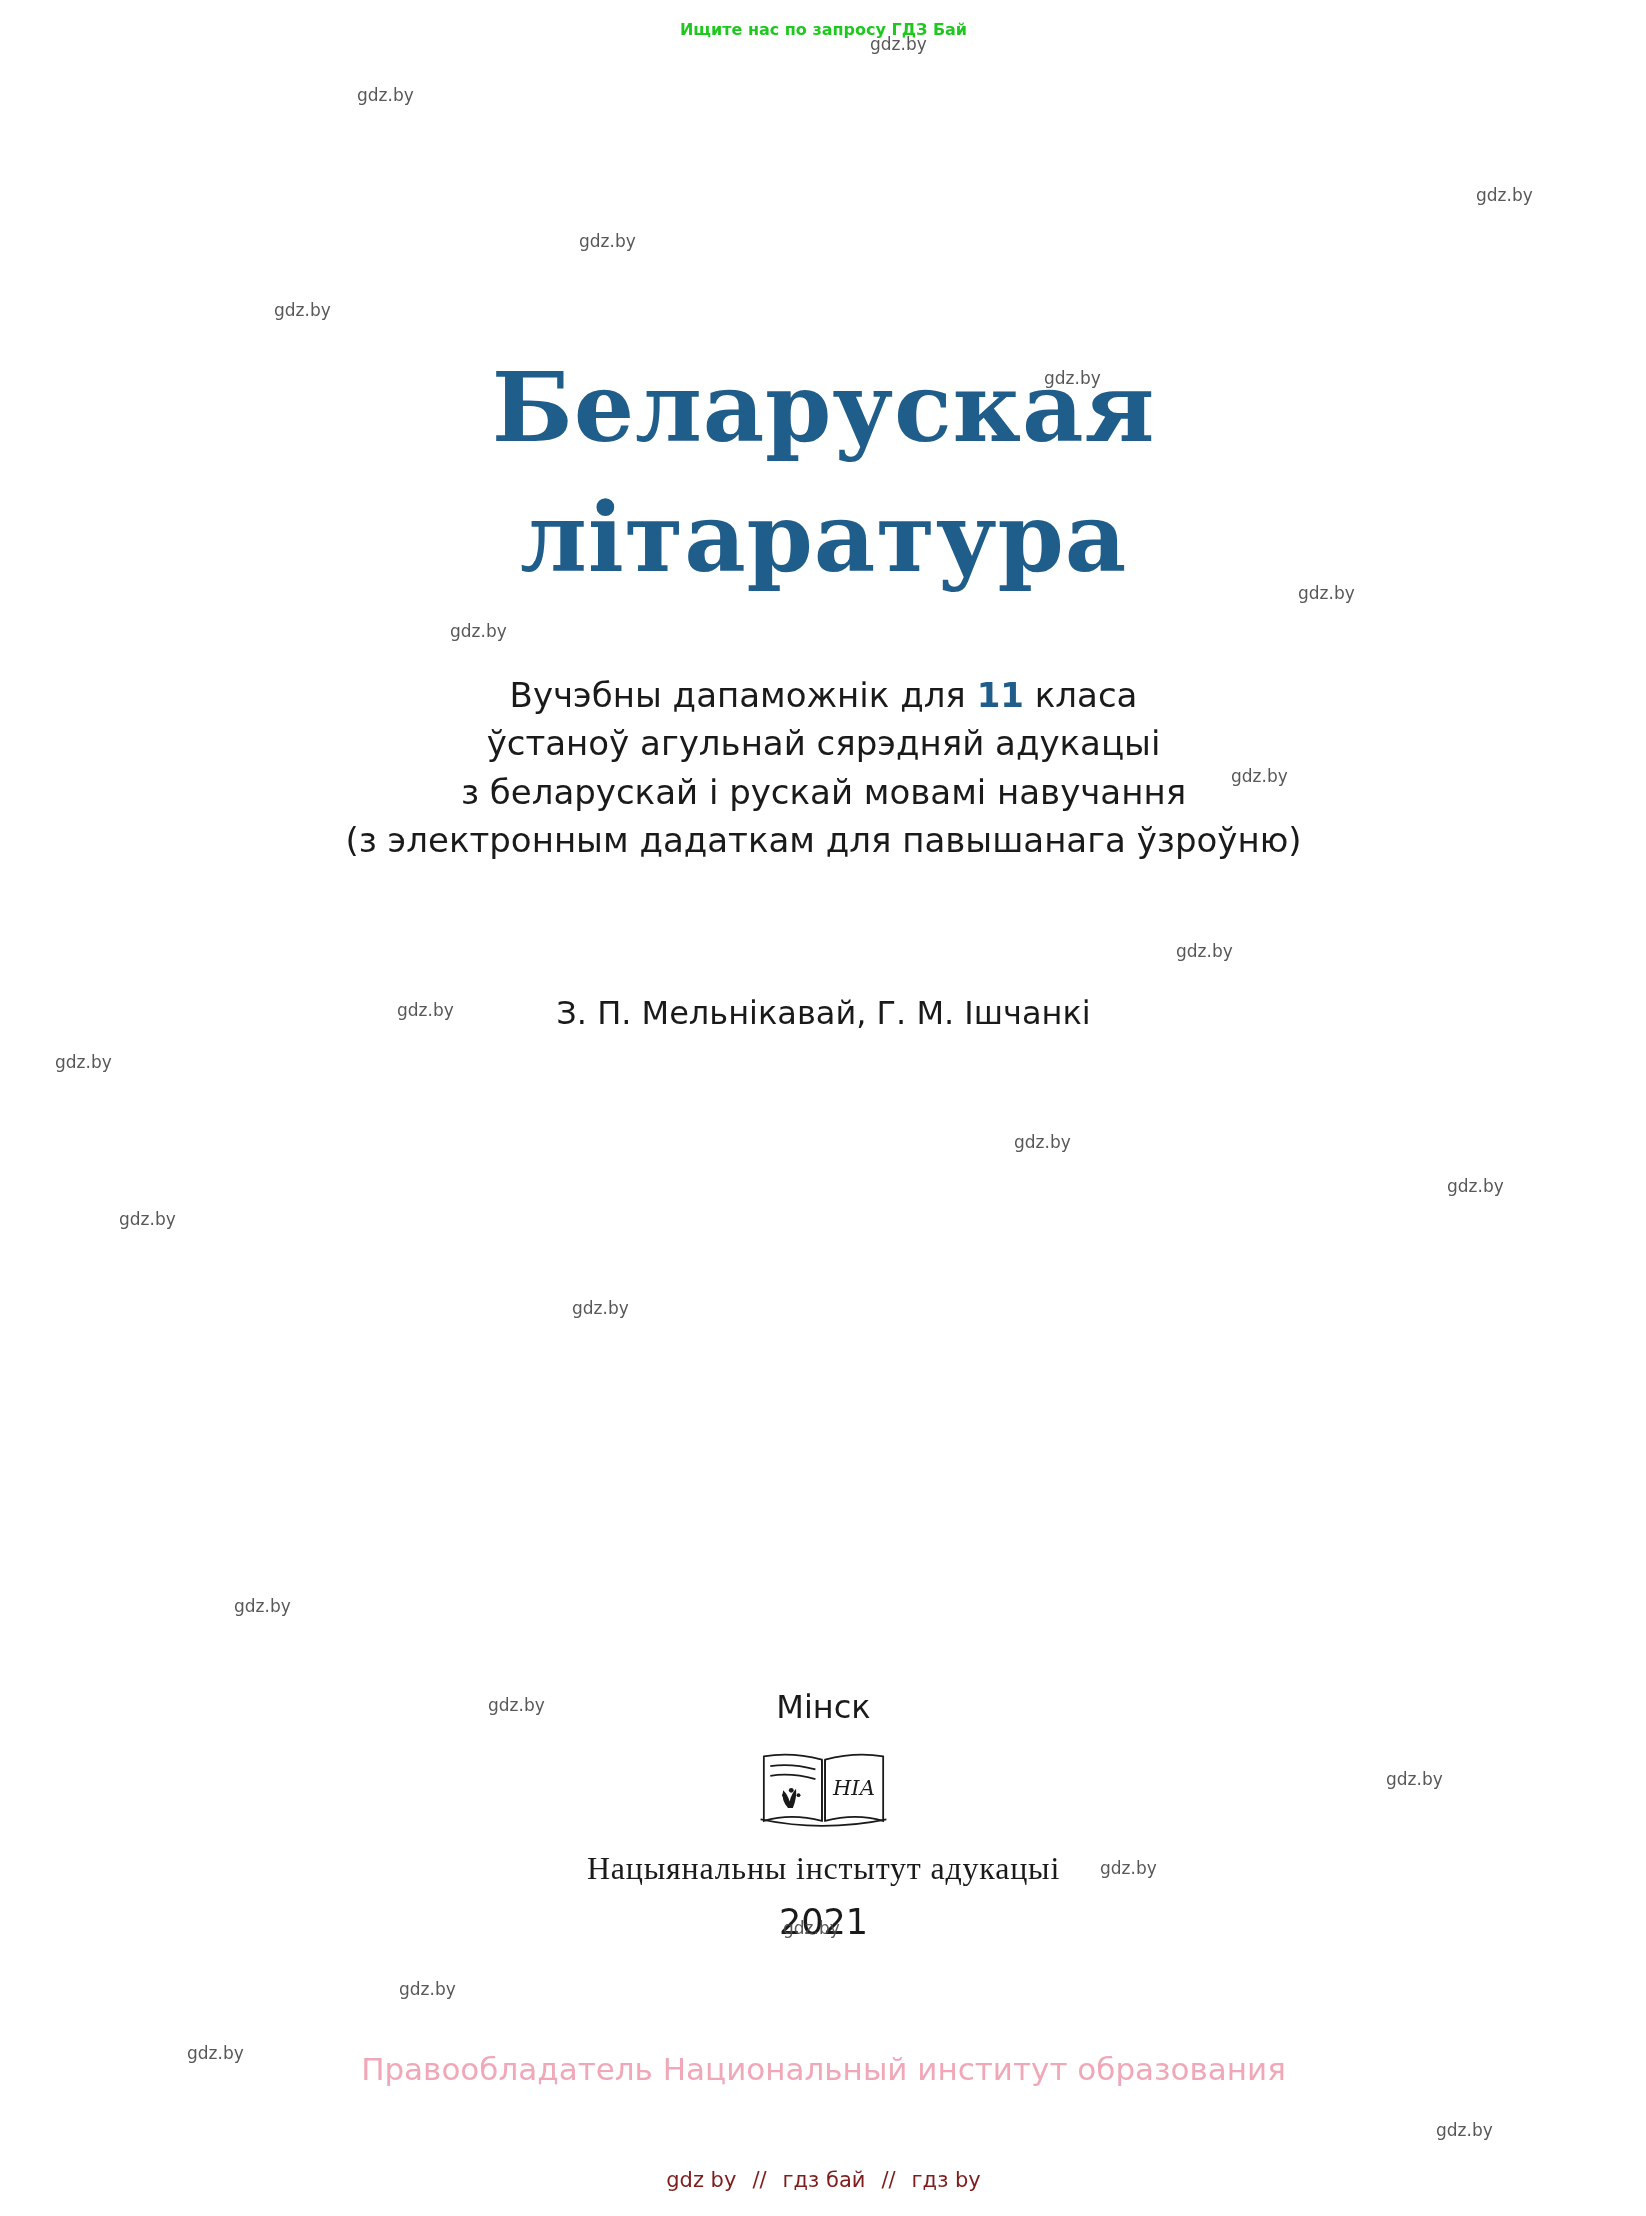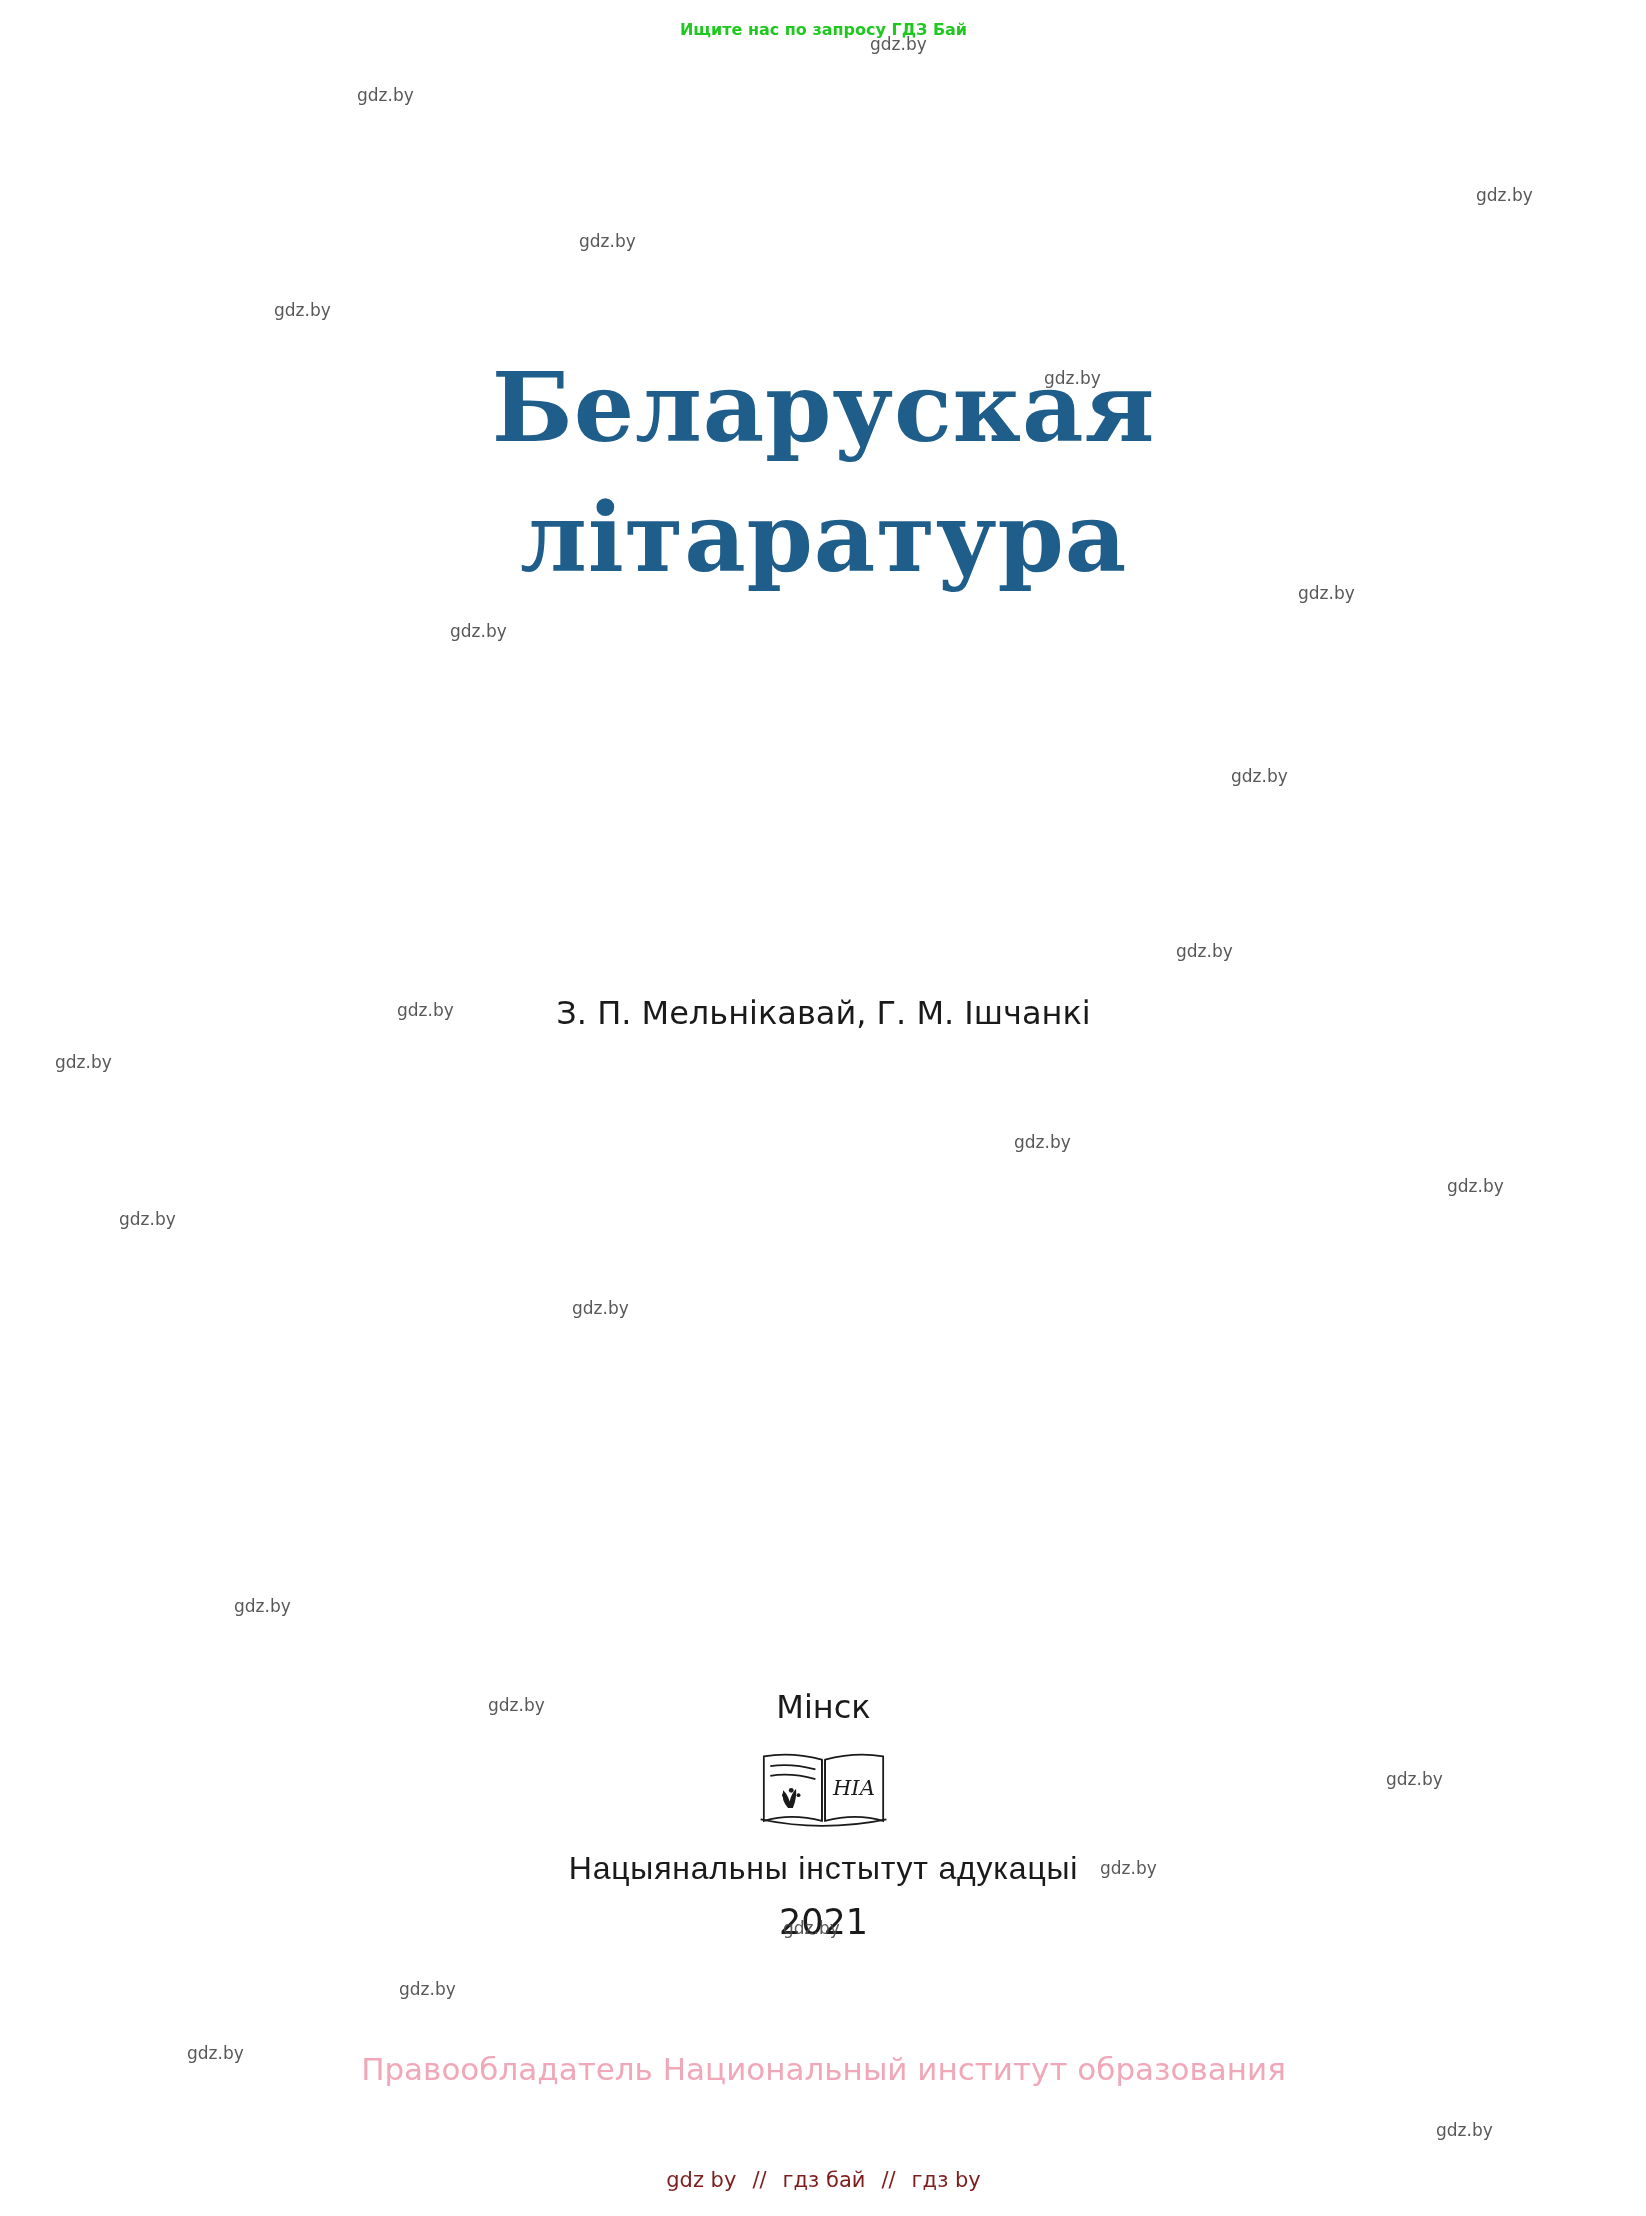--- a/index.html
+++ b/index.html
@@ -130,21 +130,21 @@
 
   .publisher {
     position: absolute;
     top: 1846px;
     left: 0;
     width: 100%;
     text-align: center;
     color: #1a1a1a;
     font-size: 32px;
     letter-spacing: 0.8px;
-    font-family: Liberation Sans, sans-serif;
+    font-family: Liberation Serif, serif;
   }
 
   .year {
     position: absolute;
     top: 1898px;
     left: 0;
     width: 100%;
     text-align: center;
     color: #1a1a1a;
     font-size: 35px;
@@ -179,20 +179,28 @@
 
 <div class="promo">Ищите нас по запросу ГДЗ Бай</div>
 
 <div class="page">
 
   <div class="title">
     <span>Беларуская</span>
     <span class="line2">літаратура</span>
   </div>
 
+  <div class="subtitle">
+    <div>
+      <span>Вучэбны дапаможнік для </span><b>11</b><span> класа</span>
+    </div>
+    <div>ўстаноў агульнай сярэдняй адукацыі</div>
+    <div>з беларускай і рускай мовамі навучання</div>
+    <div>(з электронным дадаткам для павышанага ўзроўню)</div>
+  </div>
 
   <div class="editors">
     <div>З. П. Мельнікавай, Г. М. Ішчанкі</div>
   </div>
 
 
   <div class="city">Мінск</div>
 
   <div class="logo-wrap">
     <span class="logo">

